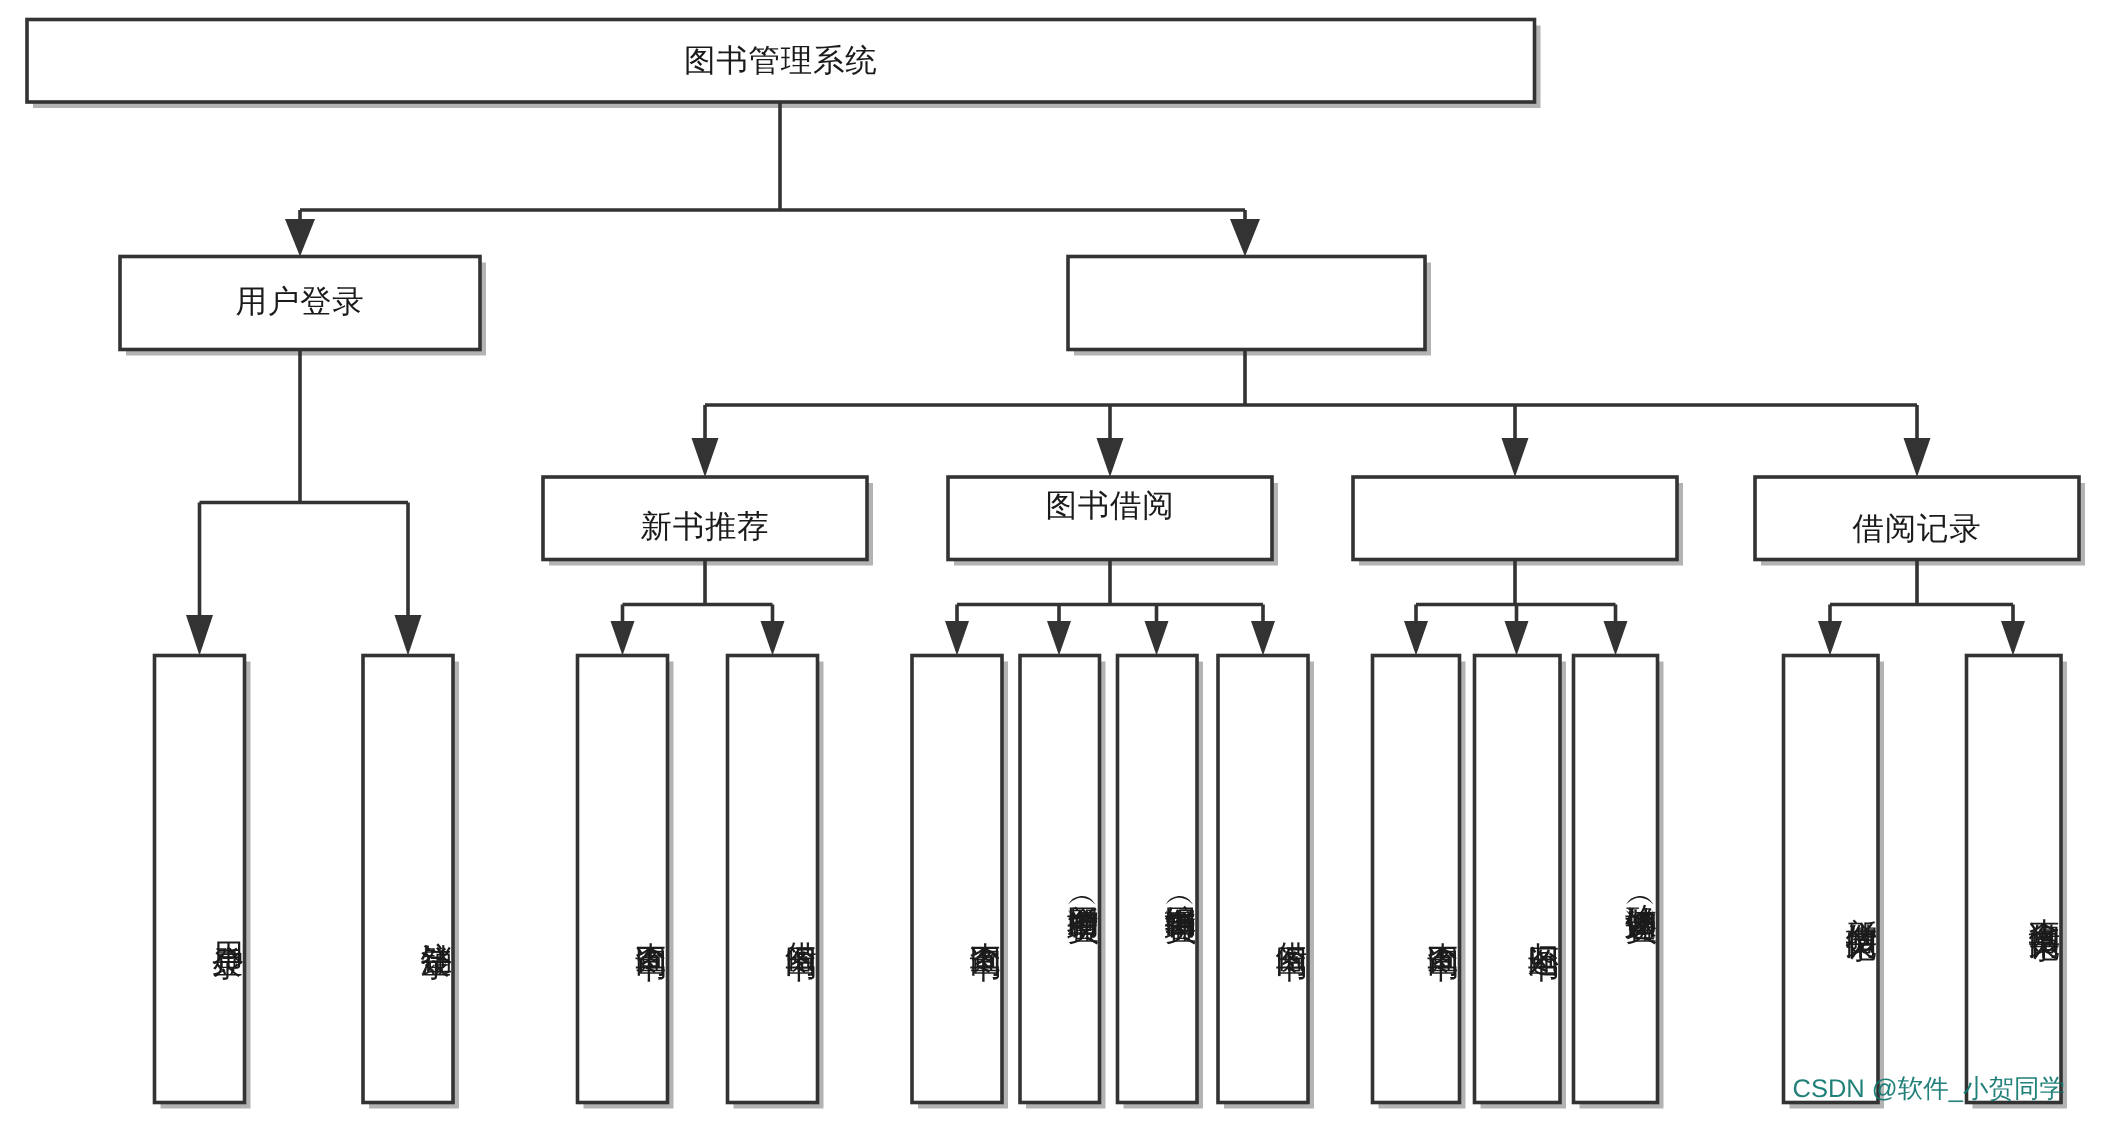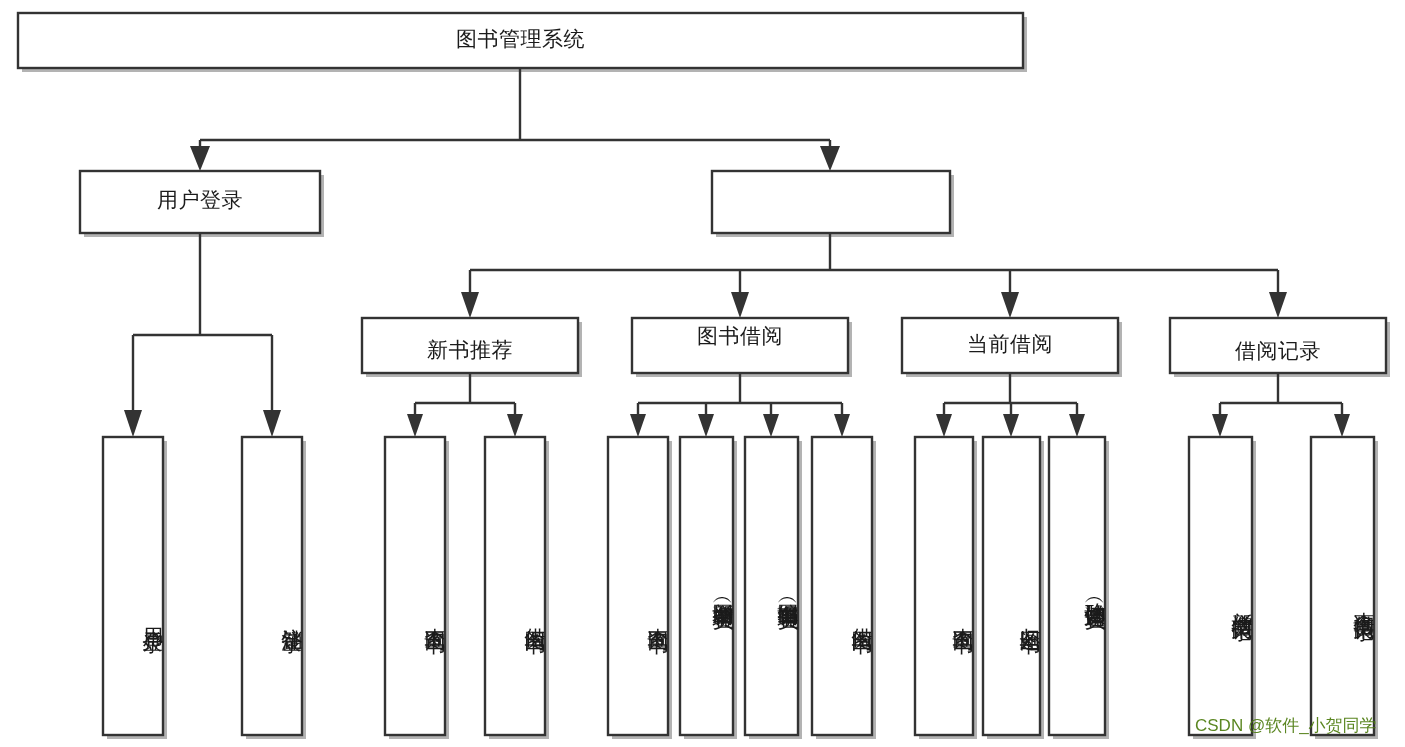--- a/index.html
+++ b/index.html
@@ -43,21 +43,21 @@
   .arrow-head {
     fill: #333333;
     stroke: none;
   }
   .node-label {
     position: absolute;
     display: flex;
     align-items: center;
     justify-content: center;
     color: #1b1b1b;
-    font-family: Liberation Mono, monospace;
+    font-family: Liberation Sans, sans-serif;
     text-align: center;
     line-height: 1.12;
     pointer-events: none;
     box-sizing: border-box;
   }
   .node-label.horizontal {
     font-size: 21px;
     letter-spacing: 0.5px;
   }
   .node-label.vertical {
@@ -67,21 +67,21 @@
     letter-spacing: 2px;
     align-items: flex-start;
     justify-content: center;
     padding-top: 4px;
   }
   .node-label.vertical.tall-text {
     letter-spacing: 1px;
   }
   .watermark {
     position: absolute;
-    color: #4d7c0f;
+    color: #0f766e;
     font-size: 17px;
     font-family: "Liberation Sans", "DejaVu Sans", sans-serif;
     white-space: nowrap;
     opacity: 0.92;
     pointer-events: none;
   }
 </style>
 </head>
 <body>
 
@@ -183,21 +183,20 @@
 
   <div class="node-label horizontal" style="left:18px; top:13px; width:1005px; height:55px;">图书管理系统</div>
 
   <div class="node-label horizontal" style="left:80px; top:171px; width:240px; height:62px;">用户登录</div>
 
 
   <div class="node-label horizontal" style="left:362px; top:318px; width:216px; height:68px;">新书推荐</div>
 
   <div class="node-label horizontal" style="left:632px; top:318px; width:216px; height:40px;">图书借阅</div>
 
-  <div class="node-label horizontal" style="left:902px; top:318px; width:216px; height:55px;">当前借阅</div>
 
   <div class="node-label horizontal" style="left:1170px; top:318px; width:216px; height:69px;">借阅记录</div>
 
   <div class="node-label vertical" style="left:103px; top:491px; width:60px; height:244px;">用户登录</div>
 
   <div class="node-label vertical" style="left:242px; top:491px; width:60px; height:244px;">注销登录</div>
 
   <div class="node-label vertical" style="left:385px; top:491px; width:60px; height:244px;">查询图书</div>
 
   <div class="node-label vertical" style="left:485px; top:491px; width:60px; height:244px;">借阅图书</div>

